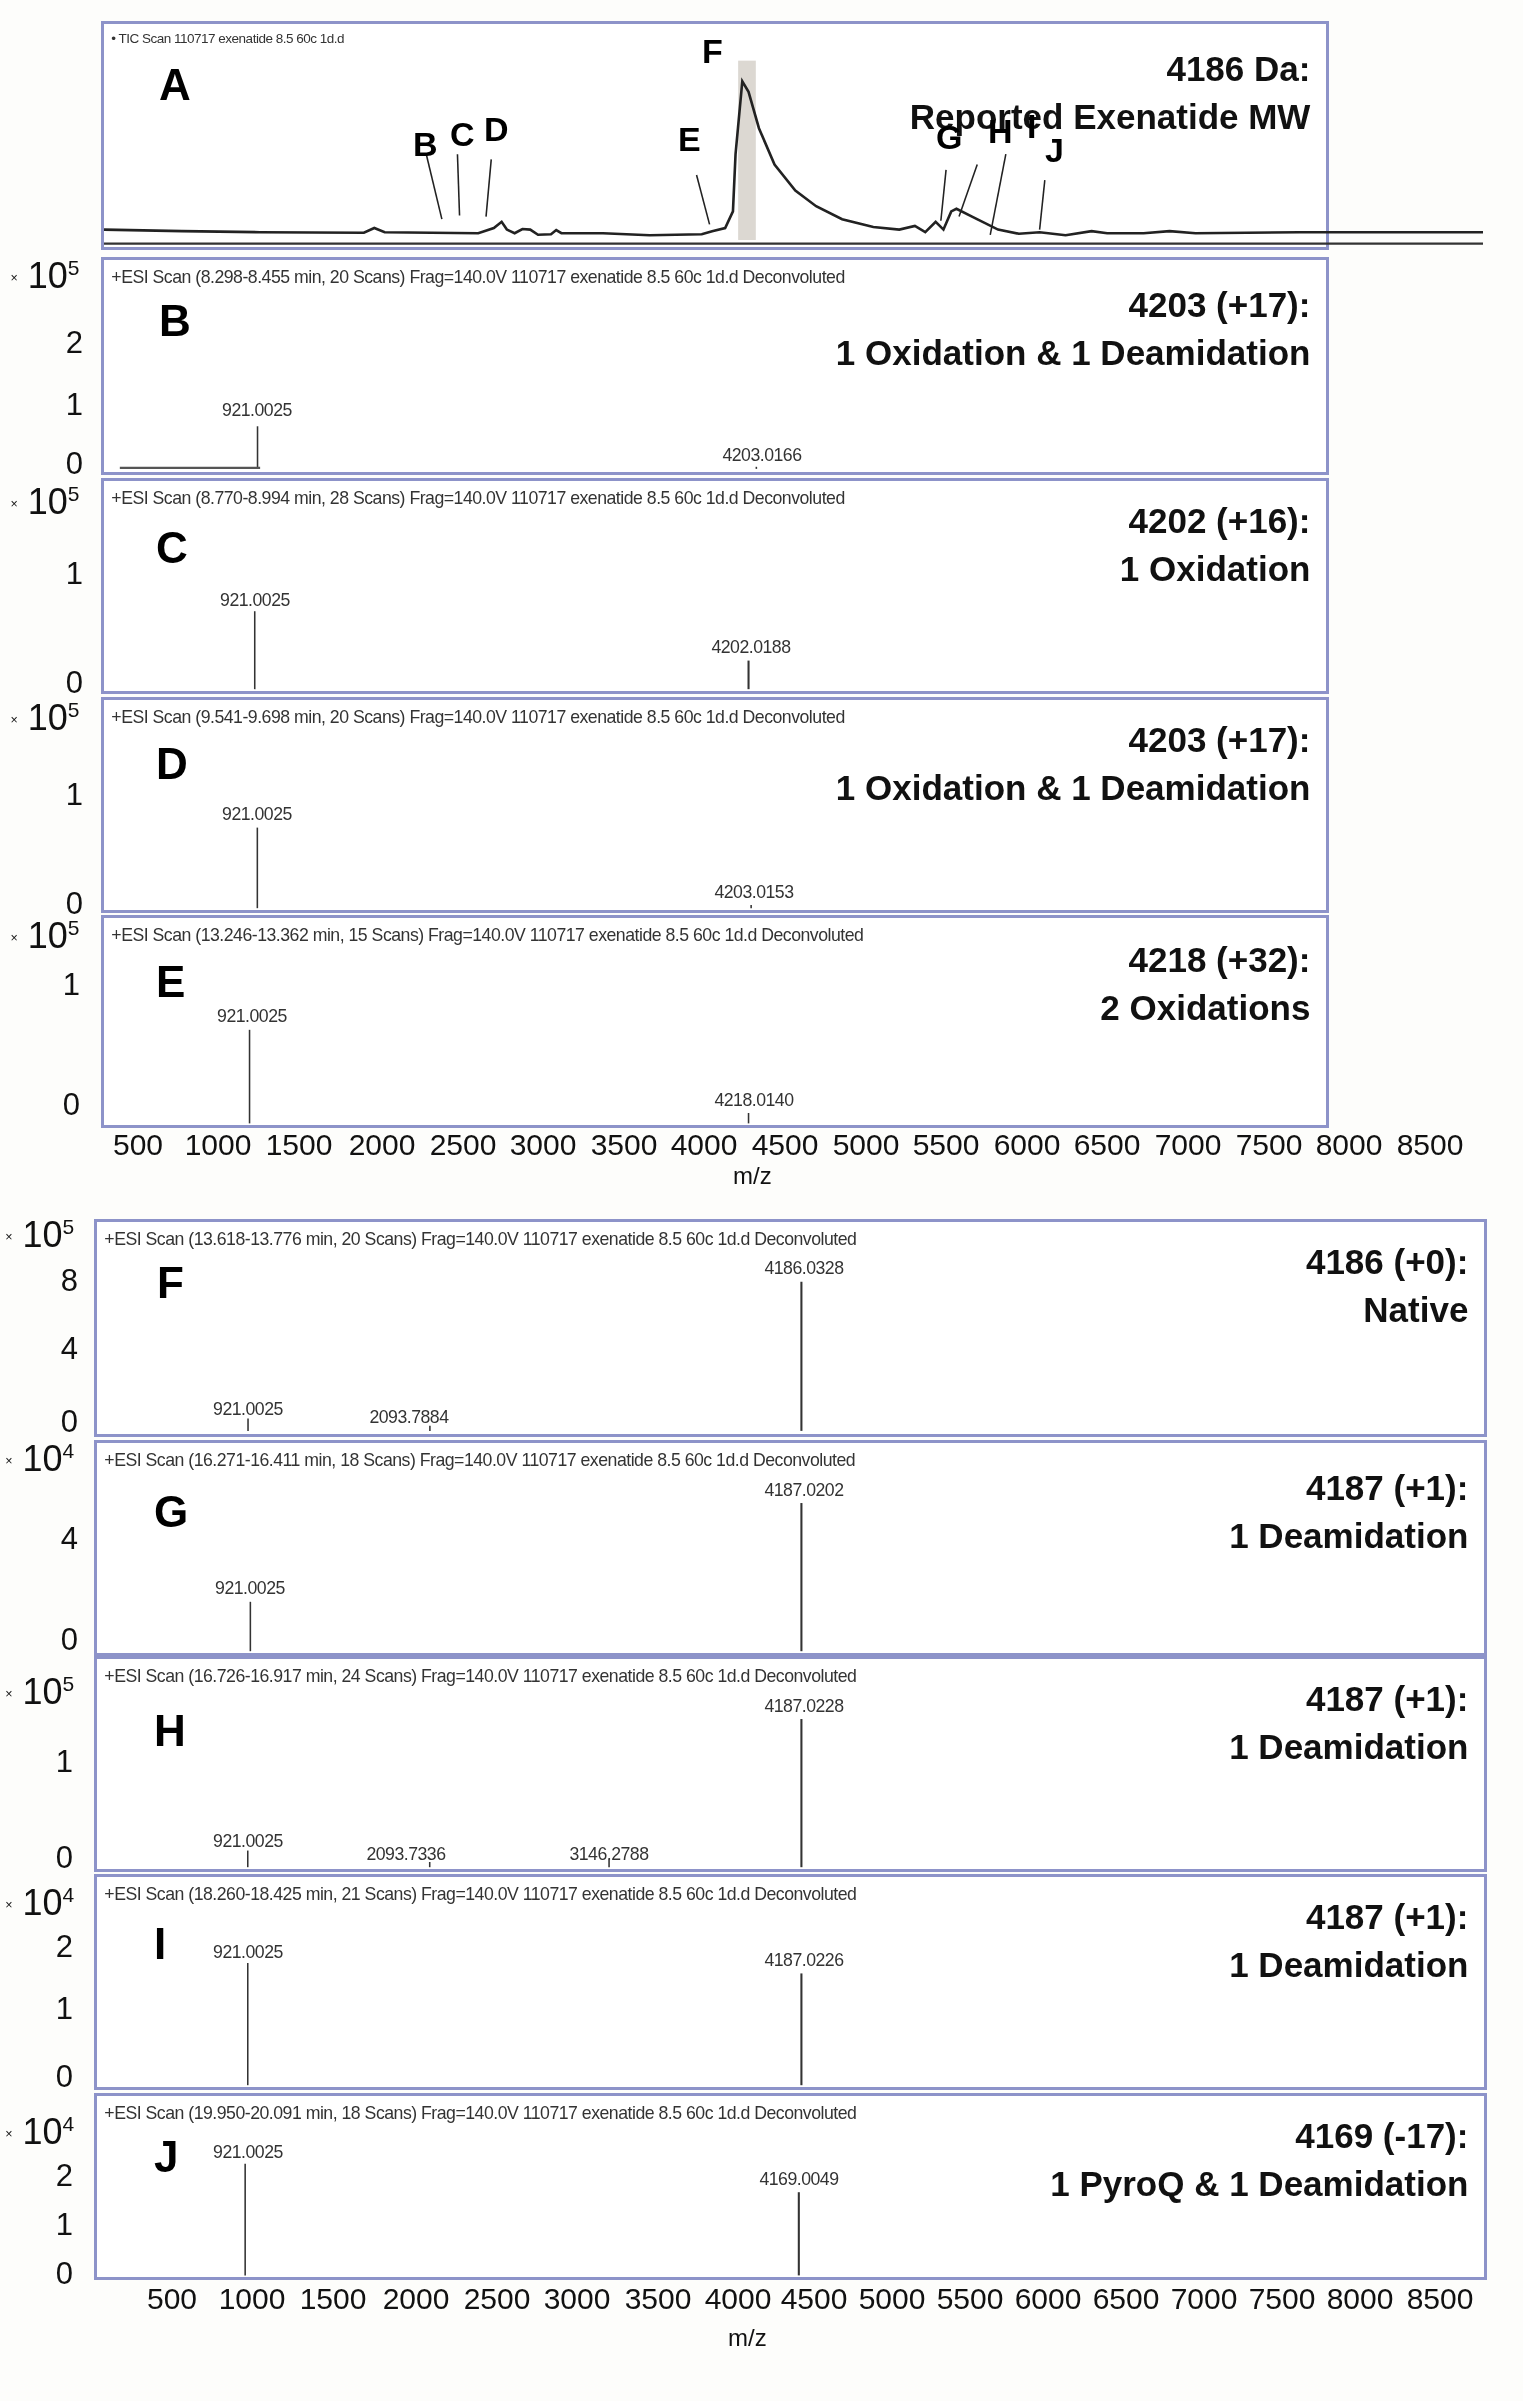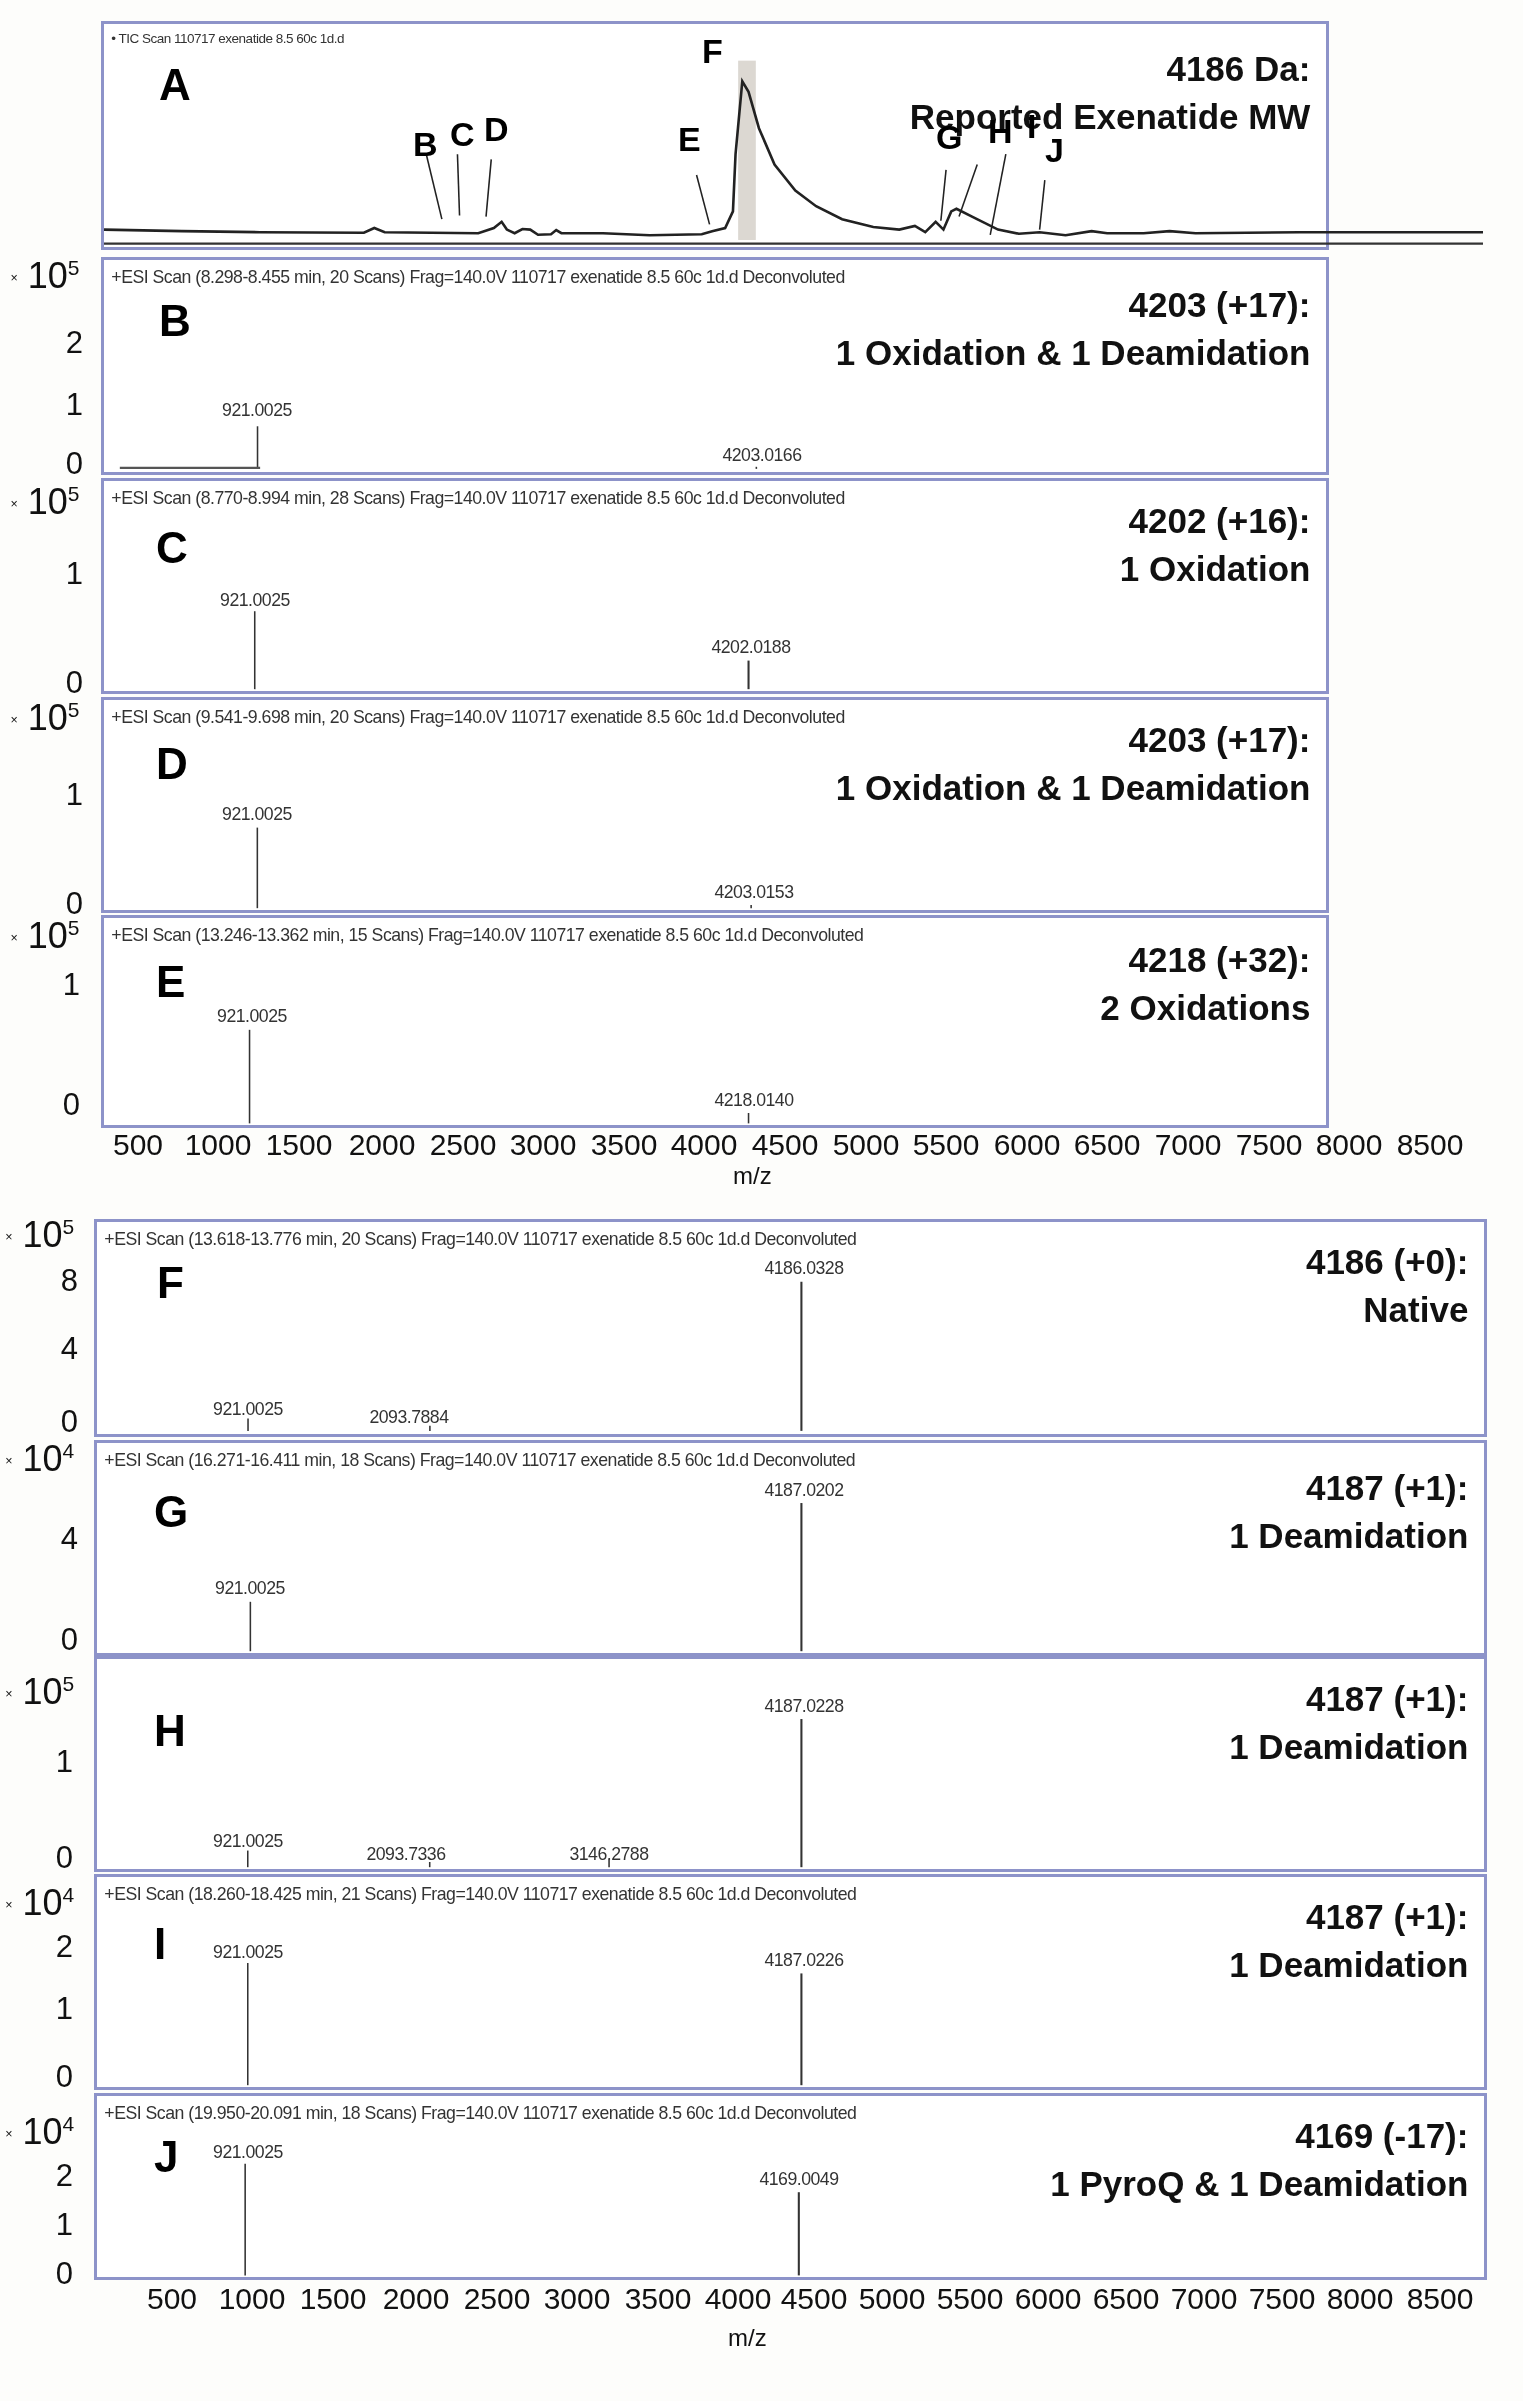--- a/index.html
+++ b/index.html
@@ -186,20 +186,21 @@
     <line x1="1355" y1="115" x2="1355" y2="400" stroke="#333" stroke-width="4"></line>
   </svg>
   <div class="plabel" style="left:153px;top:135px;">921.0025</div>
   <div class="plabel" style="left:707px;top:37px;">4187.0202</div>
 </div>
 
 <div class="mult" style="left:5.2px;top:1671px;"><small>×</small> <span>10</span><sup>5</sup></div>
 <div class="ylab" style="left:42px;top:1744px;">1</div>
 <div class="ylab" style="left:42px;top:1840px;">0</div>
 <div class="panel lower" style="top:1656px;height:216px;">
+  <div class="hdr">+ESI Scan (16.726-16.917 min, 24 Scans) Frag=140.0V 110717 exenatide 8.5 60c 1d.d Deconvoluted</div>
   <div class="letter" style="left:57px;top:47px;">H</div>
   <div class="ann" style="top:15.6px;">
     <div>4187 (+1):</div>
     <div>1 Deamidation</div>
   </div>
   <svg width="1387" height="210" viewBox="0 0 2668 403">
     <line x1="290" y1="368" x2="290" y2="400" stroke="#333" stroke-width="3"></line>
     <line x1="640" y1="390" x2="640" y2="400" stroke="#333" stroke-width="3"></line>
     <line x1="985" y1="385" x2="985" y2="400" stroke="#333" stroke-width="3"></line>
     <line x1="1355" y1="115" x2="1355" y2="400" stroke="#333" stroke-width="4"></line>

